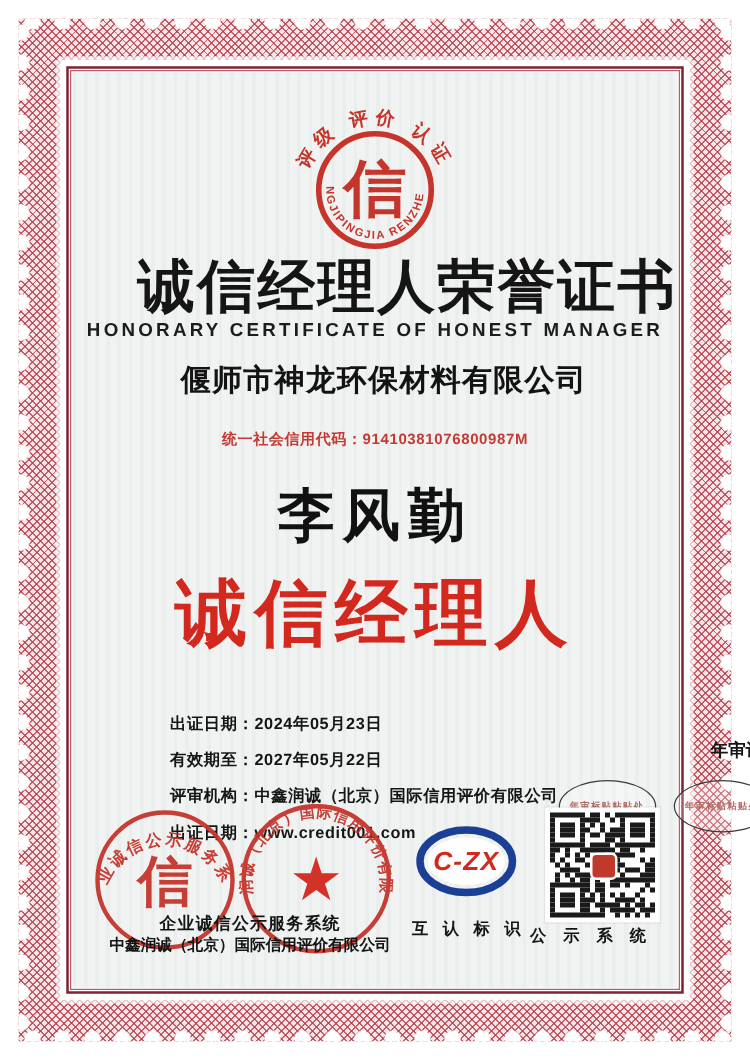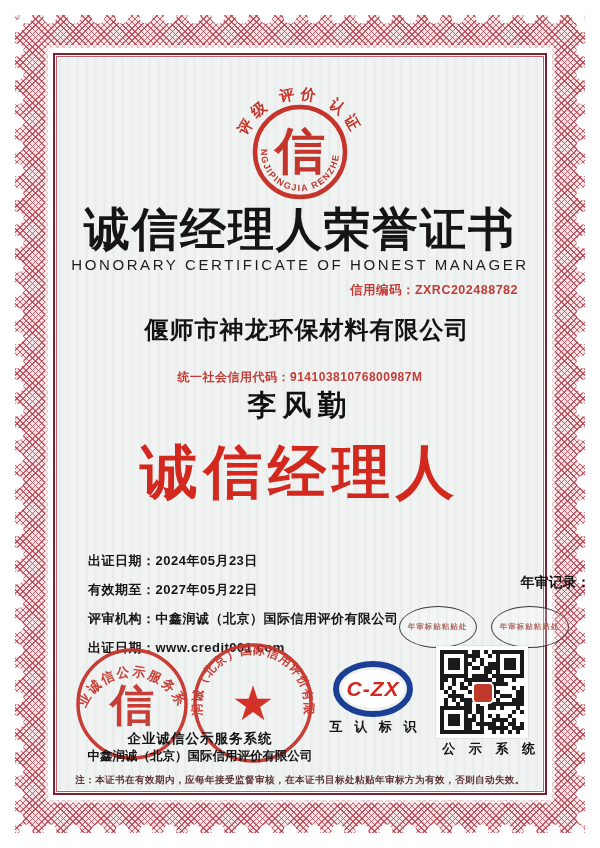--- a/index.html
+++ b/index.html
@@ -32,59 +32,59 @@
   .content{position:absolute;inset:58px;background:#f0f3f2;
     background-image:repeating-linear-gradient(90deg, rgba(175,188,188,.10) 0 3px, rgba(255,255,255,0) 3px 9px);
     text-align:center;}
 
   .top-seal{display:block;margin:24px auto 0;}
   .seal-stroke{fill:none;stroke:#c5352c;}
   .seal-arc-cn{font-family:"Liberation Sans",sans-serif;font-weight:bold;font-size:15px;fill:#c5352c;letter-spacing:5px;}
   .seal-arc-latin{font-family:"Liberation Sans",sans-serif;font-weight:bold;font-size:9px;fill:#c5352c;letter-spacing:1.5px;}
   .seal-glyph{font-family:"Liberation Serif",serif;font-weight:bold;fill:#c5352c;}
 
-  .title{margin-top:2px;font-size:46px;font-weight:900;color:#151515;letter-spacing:2px;line-height:1.02;font-family:"Liberation Sans",sans-serif;}
-  .subtitle{margin-top:3px;font-size:15px;font-weight:normal;color:#1c1c1c;letter-spacing:2.6px;text-align:center;}
+  .title{margin-top:2px;font-size:46px;font-weight:900;color:#151515;letter-spacing:2px;line-height:1.02;font-family:"Liberation Sans",sans-serif;text-align:right;}
+  .subtitle{margin-top:3px;font-size:15px;font-weight:bold;color:#1c1c1c;letter-spacing:2.6px;text-align:center;}
   .credit-line{margin-top:9px;text-align:right;padding-right:24px;font-size:12.5px;font-weight:bold;color:#c43b35;letter-spacing:.5px;}
   .company{margin-top:15px;font-size:24px;font-weight:900;color:#131313;letter-spacing:1px;margin-left:14px;}
   .social-line{margin-top:23px;font-size:12px;font-weight:bold;color:#c43b35;letter-spacing:.5px;}
-  .recipient{font-size:29px;font-weight:900;color:#111;letter-spacing:6px;}
+  .recipient{margin-top:22px;font-size:46px;font-weight:900;color:#111;letter-spacing:6px;}
   .honor{margin-top:8px;font-size:58px;font-weight:900;color:#d3281e;letter-spacing:6px;font-family:"Liberation Serif",serif;}
 
   .info-row{display:flex;justify-content:space-between;align-items:flex-start;
     padding:0 24px 0 30px;margin-top:40px;text-align:left;}
   .details{display:flex;flex-direction:column;gap:11px;}
-  .detail-line{font-size:13px;font-weight:bold;color:#151515;letter-spacing:.5px;white-space:nowrap;}
+  .detail-line{font-size:13px;font-weight:bold;color:#151515;letter-spacing:.5px;white-space:nowrap;margin-left:48px;}
   .detail-line .val{color:#151515;}
   .annual{width:192px;flex:0 0 auto;padding-top:22px;}
   .annual-label{font-size:14px;font-weight:bold;color:#151515;text-align:right;}
   .slots{display:flex;gap:14px;margin-top:14px;}
   .slot{width:76px;height:40px;border:1.6px solid #3c3c3c;border-radius:50%;
     display:flex;align-items:center;justify-content:center;background:rgba(255,255,255,.25);}
   .slot span{font-size:7.5px;color:#b06a63;letter-spacing:1px;font-weight:bold;}
 
   
   .bottom-area{position:absolute;left:0;right:0;bottom:26px;height:122px;text-align:left;}
   .seal1{position:absolute;left:14px;top:2px;opacity:.95;}
   .seal2{position:absolute;left:130px;top:-4px;opacity:.95;}
   .org-line1{position:absolute;left:-8px;top:88px;width:300px;text-align:center;
     font-size:13.5px;font-weight:900;color:#141414;letter-spacing:1px;}
   .org-line2{position:absolute;left:-8px;top:106px;width:300px;text-align:center;
     font-size:12.5px;font-weight:900;color:#141414;}
   .czx{position:absolute;left:272px;top:16px;}
   .czx-text{font-family:"Liberation Sans",sans-serif;font-weight:900;font-style:italic;font-size:21px;fill:#d3281e;letter-spacing:1px;}
-  .mutual-label{position:absolute;left:262px;top:76px;width:110px;text-align:center;
+  .mutual-label{position:absolute;left:262px;top:92px;width:110px;text-align:center;
     font-size:13px;font-weight:900;color:#141414;letter-spacing:4px;}
   .qr{position:absolute;left:378px;top:4px;display:grid;grid-template-columns:repeat(21,4px);grid-auto-rows:4px;
     background:#fdfdfd;padding:4px;box-shadow:0 0 0 1px rgba(0,0,0,.06);}
   .qm{width:4px;height:4px;}
   .qm.on{background:#1a1a1a;}
   .qr-logo{position:absolute;left:414px;top:40px;width:18px;height:18px;background:#c0392b;
     border:2px solid #fff;border-radius:5px;}
-  .qr-label{position:absolute;left:366px;top:98px;width:116px;text-align:right;
+  .qr-label{position:absolute;left:366px;top:98px;width:116px;text-align:left;
     font-size:13px;font-weight:900;color:#141414;letter-spacing:5px;}
 
   .note{position:absolute;left:0;right:0;bottom:3px;text-align:center;
     font-size:9.6px;font-weight:bold;color:#5d3434;letter-spacing:.4px;}
 </style>
 </head>
 <body>
 
 <div class="cert">
   <div class="lace"></div>
@@ -102,21 +102,20 @@
       </text>
       <circle class="seal-stroke" cx="75" cy="70" r="45" stroke-width="4.5"></circle>
       <text class="seal-glyph" x="75" y="86" font-size="50" text-anchor="middle">信</text>
       <text class="seal-arc-latin" text-anchor="middle">
         <textPath href="#arcIn" startOffset="50%">PINGJIPINGJIA RENZHENG</textPath>
       </text>
     </svg>
 
     <div class="title">诚信经理人荣誉证书</div>
     <div class="subtitle">HONORARY CERTIFICATE OF HONEST MANAGER</div>
-    <div class="credit-line">信用编码：ZXRC202488782</div>
 
     <div class="company">偃师市神龙环保材料有限公司</div>
     <div class="social-line">统一社会信用代码：91410381076800987M</div>
 
     <div class="recipient">李风勤</div>
     <div class="honor">诚信经理人</div>
 
     <div class="info-row">
       <div class="details">
         <div class="detail-line">
@@ -619,15 +618,14 @@
           <div class="qm"></div>
           <div class="qm on"></div>
           <div class="qm"></div>
           <div class="qm on"></div>
           <div class="qm"></div>
         </div>
       <div class="qr-logo"></div>
       <div class="qr-label">公 示 系 统</div>
     </div>
 
-    <div class="note">注：本证书在有效期内，应每年接受监督审核，在本证书目标处粘贴年审标方为有效，否则自动失效。</div>
   </div>
 </div>
 
 </body></html>

